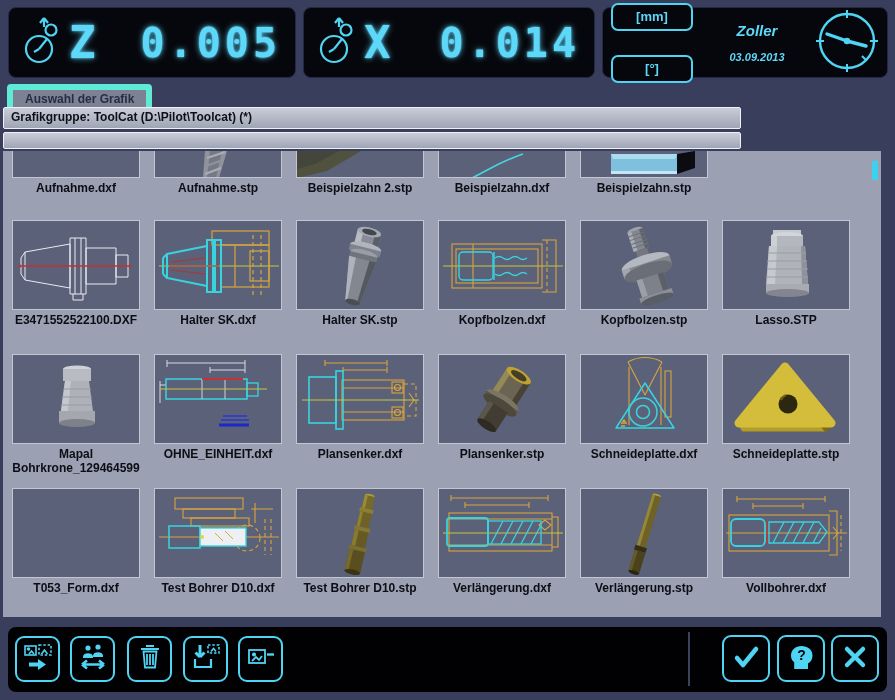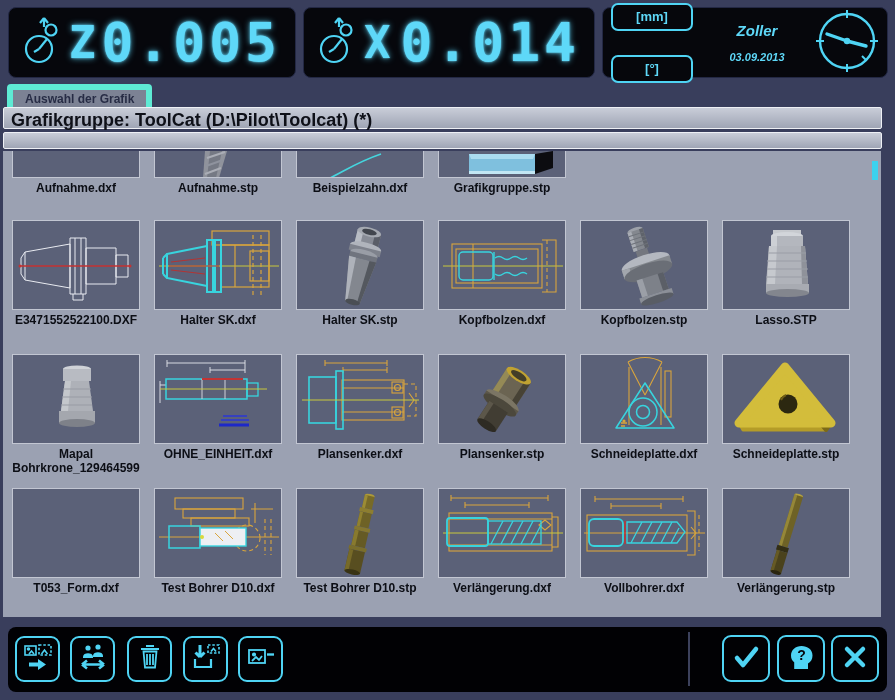--- a/index.html
+++ b/index.html
@@ -10,36 +10,36 @@
   
   .panel{position:absolute;top:7px;height:71px;background:#06070c;
          border:1px solid #232844;border-radius:8px;box-sizing:border-box;
          display:flex;align-items:center;}
   .panel-z{left:8px;width:288px;padding:0 14px;}
   .panel-x{left:303px;width:292px;padding:0 14px;}
   .panel-info{left:602px;width:286px;padding:0 8px;}
   .lcd{font-family:"DejaVu Sans Mono",monospace;font-weight:bold;color:#5ed8f8;
        text-shadow:0 0 6px rgba(90,215,250,.85),0 0 2px rgba(120,225,255,.9);}
   .lcd-letter{font-size:44px;margin-left:8px;}
-  .lcd-value{font-size:53px;letter-spacing:4px;margin-left:auto;}
+  .lcd-value{font-size:40px;letter-spacing:4px;margin-left:auto;}
   .unit-col{display:flex;flex-direction:column;gap:24px;margin-right:6px;}
   .unit-btn{width:78px;height:24px;background:#06070c;border:2px solid #4fd4f4;
             border-radius:7px;color:#5ed8f8;font:bold 13px "Liberation Sans",sans-serif;
             display:flex;align-items:center;justify-content:center;cursor:pointer;}
   .brand-col{flex:1;display:flex;flex-direction:column;align-items:center;gap:12px;font-style:italic;}
   .brand-name{color:#5ed8f8;font-weight:bold;font-size:15px;}
   .brand-date{color:#5ed8f8;font-weight:bold;font-size:11px;}
 
   
   .tab-label{position:absolute;left:7px;top:84px;height:15px;padding:2px 12px 3px;
              background:#7c8294;border:6px solid #5eead4;border-radius:4px;
              color:#272c45;font-weight:bold;font-size:12px;line-height:15px;}
-  .gray-bar{position:absolute;left:3px;width:879px;box-sizing:border-box;
+  .gray-bar{position:absolute;left:3px;width:738px;box-sizing:border-box;
             background:linear-gradient(#c9cdd8,#9fa5b5);border:1px solid #eef0f5;
-            border-radius:2px;color:#0e1018;font-weight:bold;font-size:18px;
+            border-radius:2px;color:#0e1018;font-weight:bold;font-size:12px;
             padding:2px 7px;}
   .group-bar{top:107px;height:22px;}
   .filter-bar{top:132px;height:17px;}
 
   
   .grid-area{position:absolute;left:3px;top:151px;width:878px;height:466px;
              background:#9ba1b2;}
   .grid-row{position:absolute;left:9px;display:flex;gap:14px;}
   .cell{width:128px;}
   .thumb{width:128px;height:90px;background:#5b6178;border:1px solid #c2c6d2;
@@ -134,32 +134,39 @@
                 <polygon points="50,0 72,0 64,27 48,27" fill="#90939c"></polygon>
                 <polygon points="55,0 67,0 61,27 52,27" fill="#757984"></polygon>
                 <line x1="52" y1="7" x2="70" y2="1" stroke="#aaadb6" stroke-width="2"></line>
                 <line x1="51" y1="15" x2="68" y2="9" stroke="#8f939e" stroke-width="2"></line>
                 <line x1="50" y1="23" x2="66" y2="17" stroke="#aaadb6" stroke-width="2"></line>
               </svg></div>
             <div class="cell-label">Aufnahme.stp</div>
           </div>
           <div class="cell">
             <div class="thumb partial"><svg width="128" height="27" viewBox="0 0 128 27">
+                <polygon points="0,0 64,0 30,20 0,27" fill="#51513f"></polygon>
+                <polygon points="0,0 42,0 18,13 0,18" fill="#45463b"></polygon>
+              </svg></div>
+            <div class="cell-label">Beispielzahn 2.stp</div>
+          </div>
+          <div class="cell">
+            <div class="thumb partial"><svg width="128" height="27" viewBox="0 0 128 27">
                 <path d="M33,27 C46,21 60,11 84,3" stroke="#45d5de" stroke-width="1.6" fill="none"></path>
               </svg></div>
             <div class="cell-label">Beispielzahn.dxf</div>
           </div>
           <div class="cell">
             <div class="thumb partial"><svg width="128" height="27" viewBox="0 0 128 27">
                 <polygon points="96,3 114,0 114,17 96,23" fill="#0c0c10"></polygon>
                 <polygon points="30,3 96,3 96,23 30,23" fill="#7fc0de"></polygon>
                 <polygon points="30,3 96,3 94,8 32,8" fill="#aadcf0"></polygon>
                 <rect x="30" y="20" width="66" height="3" fill="#c2e6f4"></rect>
               </svg></div>
-            <div class="cell-label">Grafikgruppe.stp</div>
+            <div class="cell-label">Beispielzahn.stp</div>
           </div>
         </div>
         <div class="grid-row" style="top: 69px;">
           <div class="cell">
             <div class="thumb"><svg width="128" height="90" viewBox="0 0 128 90">
                 <g stroke="#e9ebf1" fill="none" stroke-width="1">
                   <path d="M12,31 L57,23 L57,67 L12,59 Z"></path>
                   <path d="M8,37 L12,31 M8,53 L12,59 M8,37 L8,53"></path>
                   <path d="M57,17 h16 v56 h-16 z M62,17 v56 M68,17 v56"></path>
                   <path d="M73,27 h30 v36 h-30 z"></path>
@@ -432,52 +439,52 @@
                 <rect x="8" y="29" width="41" height="28" rx="3" stroke="#38d4de" fill="none" stroke-width="1.8"></rect>
                 <g stroke="#38d4de" fill="none" stroke-width="1.3">
                   <rect x="49" y="32" width="53" height="23"></rect>
                   <path d="M52,55 l12,-23 M62,55 l12,-23 M72,55 l12,-23 M82,55 l12,-23 M92,55 l10,-19"></path>
                 </g>
               </svg></div>
             <div class="cell-label">Verlängerung.dxf</div>
           </div>
           <div class="cell">
             <div class="thumb"><svg width="128" height="90" viewBox="0 0 128 90">
-                <g stroke="#d9a53c" fill="none" stroke-width="1.1">
-                  <path d="M14,10 h88 M14,7 v6 M102,7 v6"></path>
-                  <path d="M30,17 h50 M30,14 v6 M80,14 v6"></path>
-                  <rect x="6" y="26" width="100" height="36"></rect>
-                  <path d="M106,22 h8 v44 h-8"></path>
-                  <path d="M118,26 v36" stroke-dasharray="4,3"></path>
-                  <path d="M110,38 l5,6 -5,6"></path>
-                </g>
-                <line x1="3" y1="44" x2="124" y2="44" stroke="#d9a53c" stroke-width="1"></line>
-                <rect x="8" y="30" width="34" height="27" rx="5" stroke="#38d4de" fill="none" stroke-width="1.8"></rect>
-                <line x1="44" y1="32" x2="44" y2="55" stroke="#c23434" stroke-width="1.5"></line>
-                <g stroke="#38d4de" fill="none" stroke-width="1.3">
-                  <path d="M46,33 h50 l8,10 -8,11 h-50 z"></path>
-                  <path d="M50,54 l11,-21 M60,54 l11,-21 M70,54 l11,-21 M80,54 l11,-21 M90,54 l8,-15"></path>
-                </g>
-              </svg></div>
-            <div class="cell-label">Vollbohrer.dxf</div>
-          </div>
-          <div class="cell">
-            <div class="thumb"><svg width="128" height="90" viewBox="0 0 128 90">
                 <g transform="rotate(17 64 45)">
                   <ellipse cx="64" cy="5" rx="4.5" ry="1.8" fill="#b4a242"></ellipse>
                   <rect x="59.5" y="5" width="9" height="53" fill="#6e6226"></rect>
                   <rect x="59.5" y="5" width="3" height="53" fill="#958738"></rect>
                   <rect x="58" y="58" width="12" height="5" fill="#332e14"></rect>
                   <rect x="59" y="63" width="11" height="22" fill="#4a421c"></rect>
                   <rect x="59" y="63" width="3" height="22" fill="#665a24"></rect>
                   <ellipse cx="64.5" cy="85" rx="5.5" ry="2" fill="#2a2510"></ellipse>
                 </g>
               </svg></div>
             <div class="cell-label">Verlängerung.stp</div>
           </div>
+          <div class="cell">
+            <div class="thumb"><svg width="128" height="90" viewBox="0 0 128 90">
+                <g stroke="#d9a53c" fill="none" stroke-width="1.1">
+                  <path d="M14,10 h88 M14,7 v6 M102,7 v6"></path>
+                  <path d="M30,17 h50 M30,14 v6 M80,14 v6"></path>
+                  <rect x="6" y="26" width="100" height="36"></rect>
+                  <path d="M106,22 h8 v44 h-8"></path>
+                  <path d="M118,26 v36" stroke-dasharray="4,3"></path>
+                  <path d="M110,38 l5,6 -5,6"></path>
+                </g>
+                <line x1="3" y1="44" x2="124" y2="44" stroke="#d9a53c" stroke-width="1"></line>
+                <rect x="8" y="30" width="34" height="27" rx="5" stroke="#38d4de" fill="none" stroke-width="1.8"></rect>
+                <line x1="44" y1="32" x2="44" y2="55" stroke="#c23434" stroke-width="1.5"></line>
+                <g stroke="#38d4de" fill="none" stroke-width="1.3">
+                  <path d="M46,33 h50 l8,10 -8,11 h-50 z"></path>
+                  <path d="M50,54 l11,-21 M60,54 l11,-21 M70,54 l11,-21 M80,54 l11,-21 M90,54 l8,-15"></path>
+                </g>
+              </svg></div>
+            <div class="cell-label">Vollbohrer.dxf</div>
+          </div>
         </div>
       </div>
     <div class="scroll-thumb"></div>
   </div>
 
   <div class="toolbar">
     <div id="tb-left">
         <div class="tb-btn" style="left: 7px;">
           <span><svg width="30" height="30" viewBox="0 0 30 30">
               <g stroke="#4fd4f4" fill="none" stroke-width="1.6">

